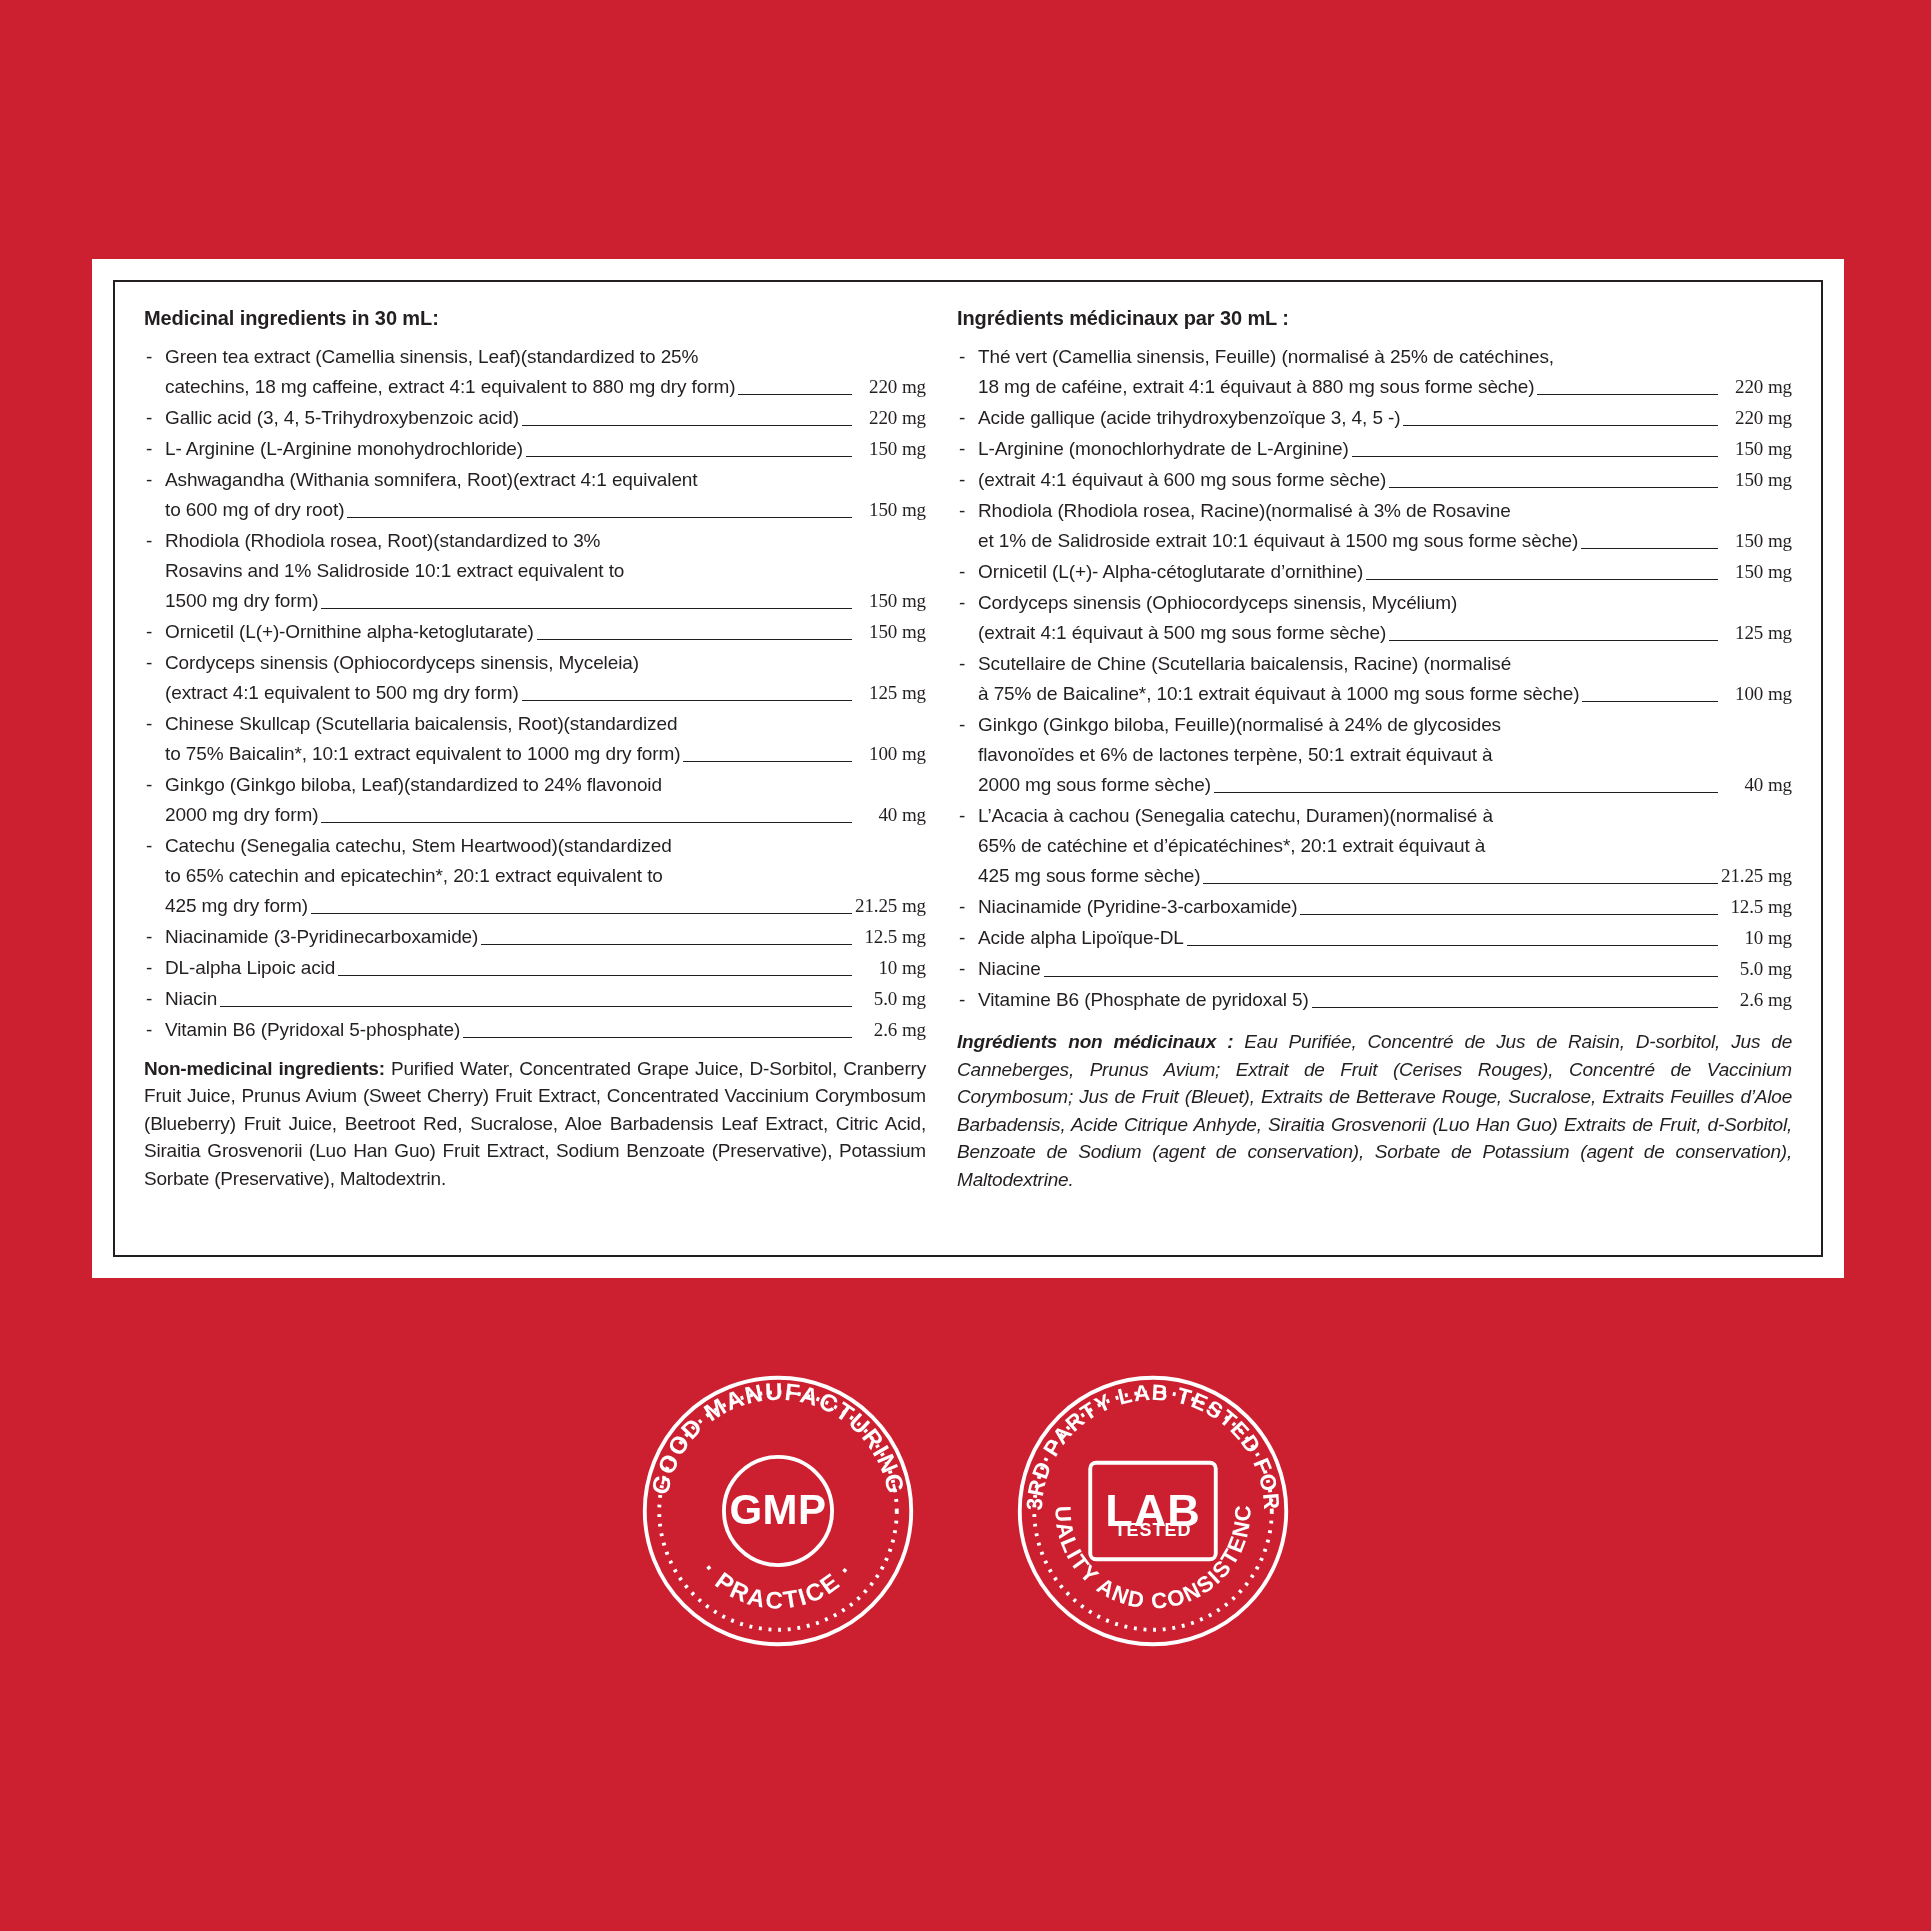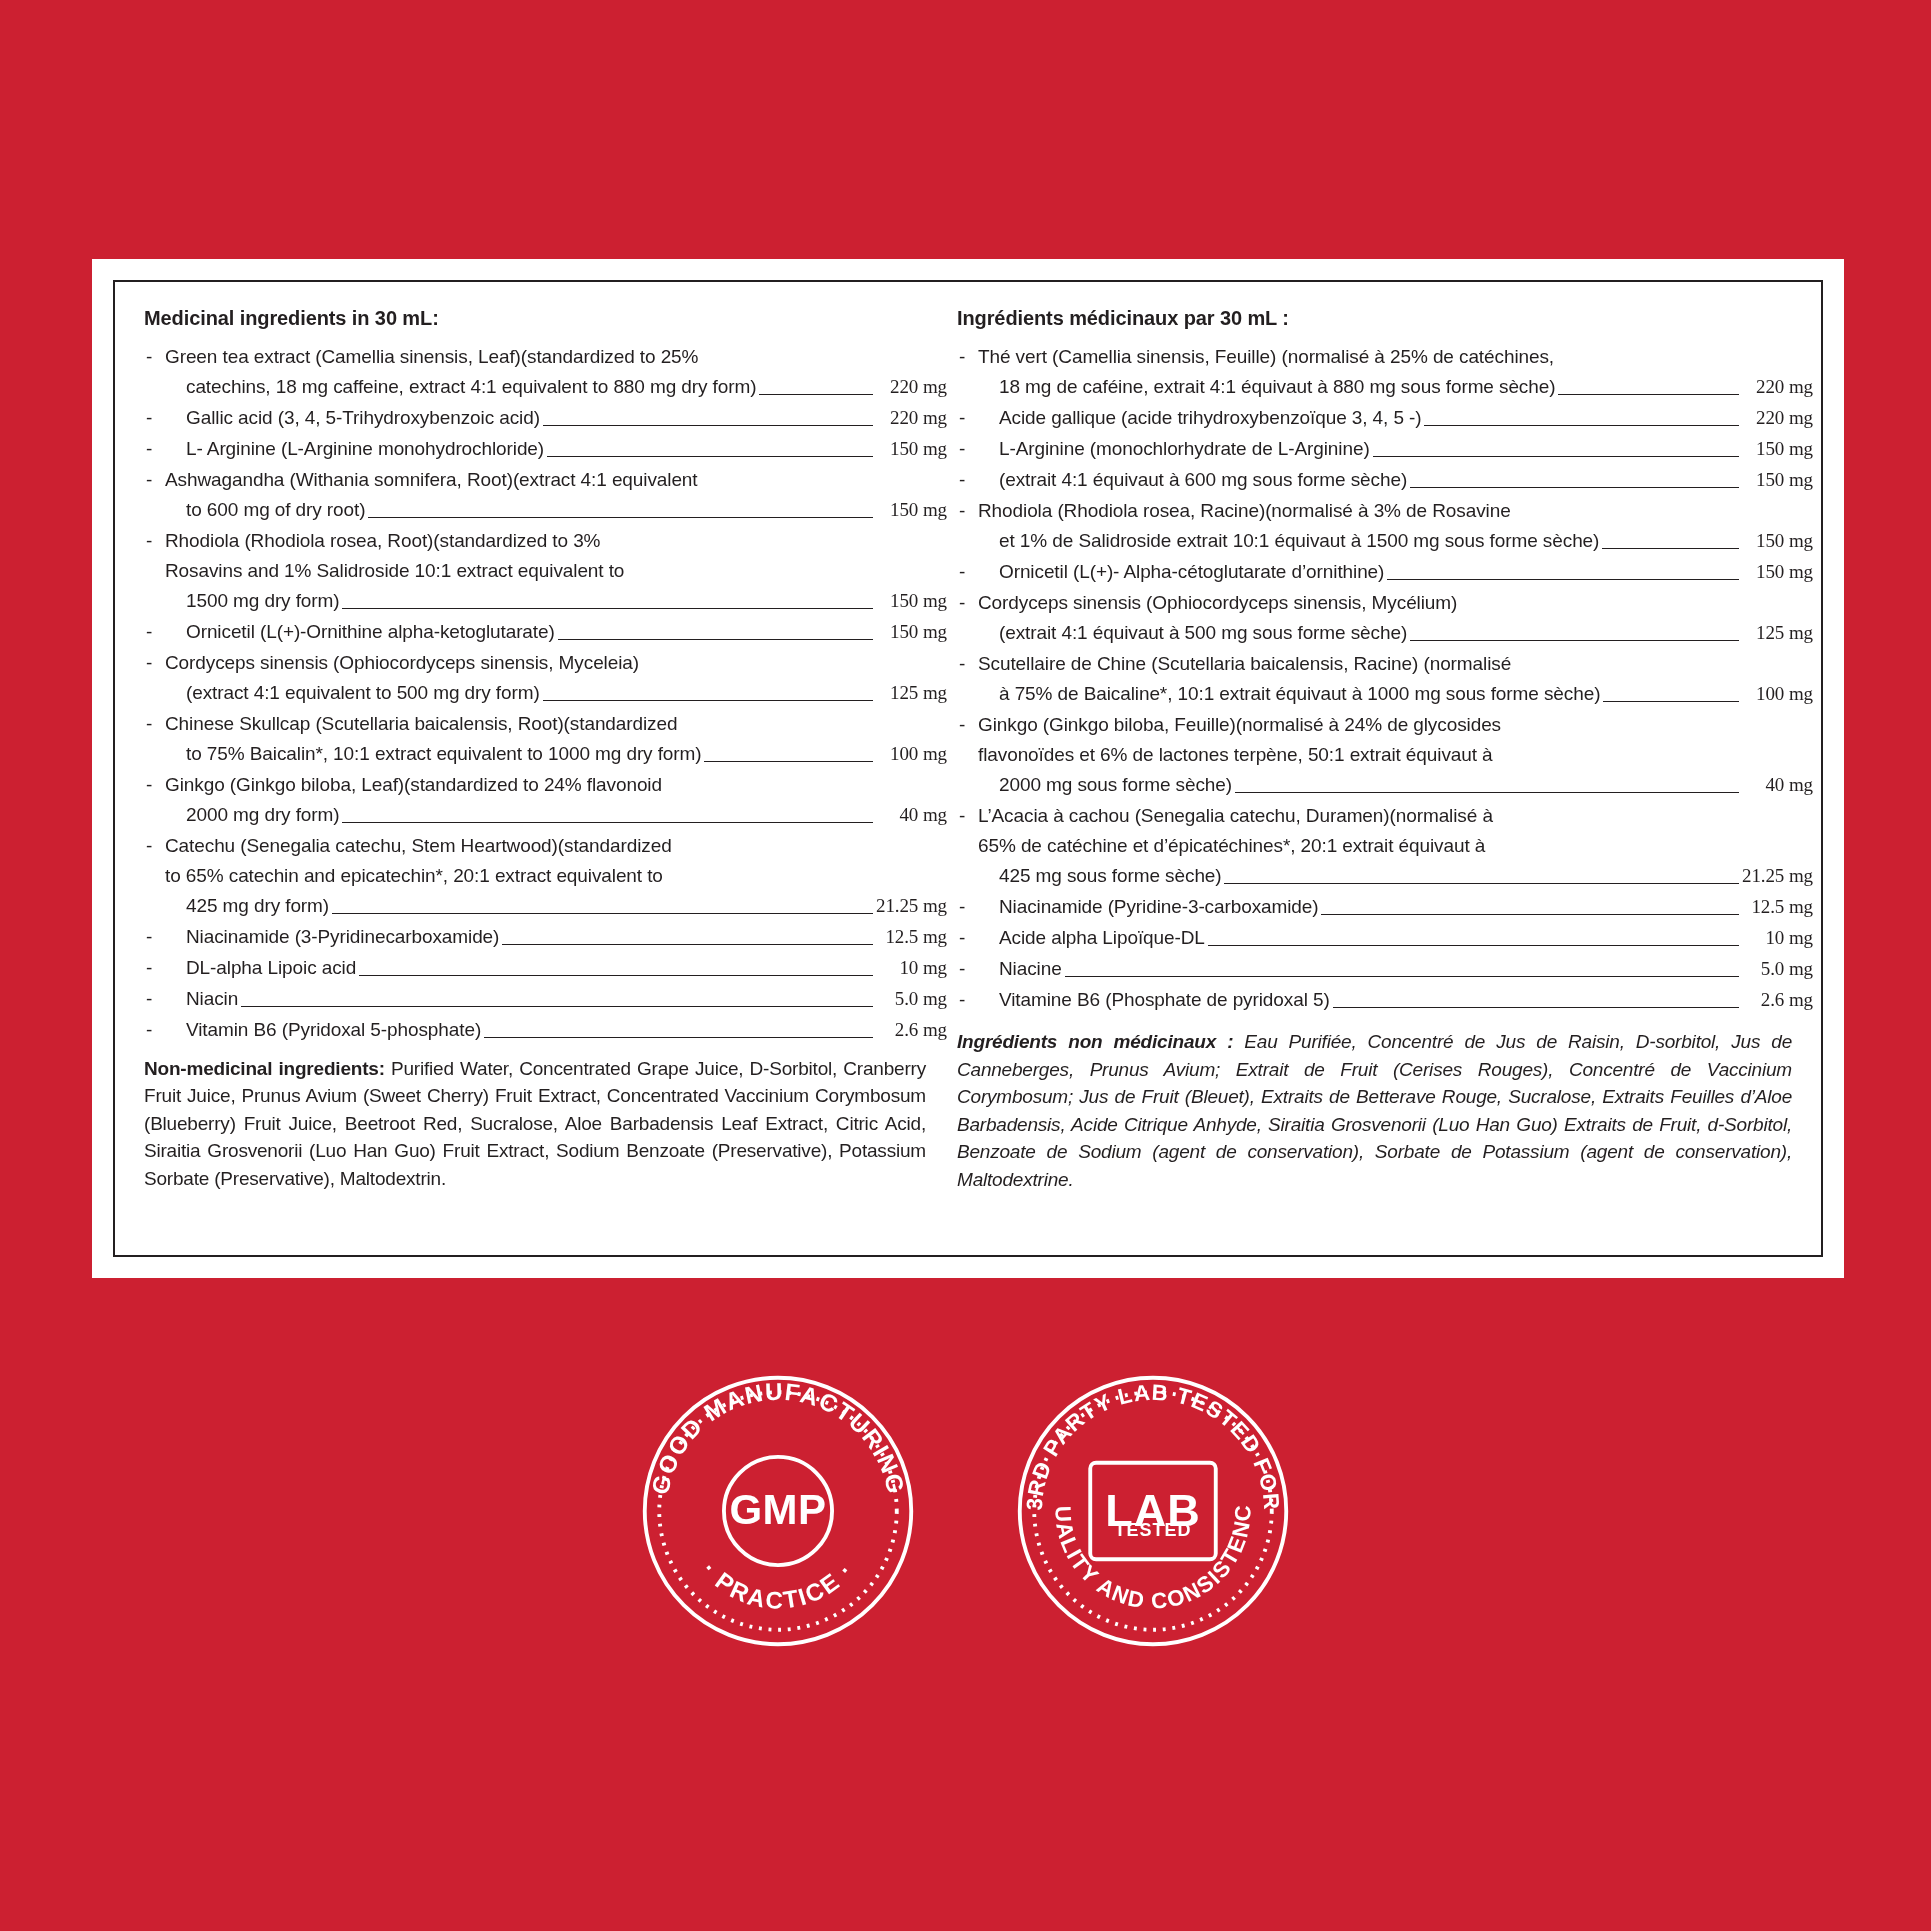--- a/index.html
+++ b/index.html
@@ -71,21 +71,20 @@
     left: 1.9px;
     top: 0;
     font-size: 19px;
     line-height: 30px;
   }
 
   .row {
     display: flex;
     align-items: flex-end;
     width: 100%;
-    margin-left: 21px;
   }
   .txt { white-space: pre-wrap; }
   .leader {
     flex: 1 1 auto;
     border-bottom: 1.5px solid #231f20;
     margin: 0 2.9px 6.8px 2.9px;
     min-width: 7.7px;
     height: 1px;
   }
   .amt {

